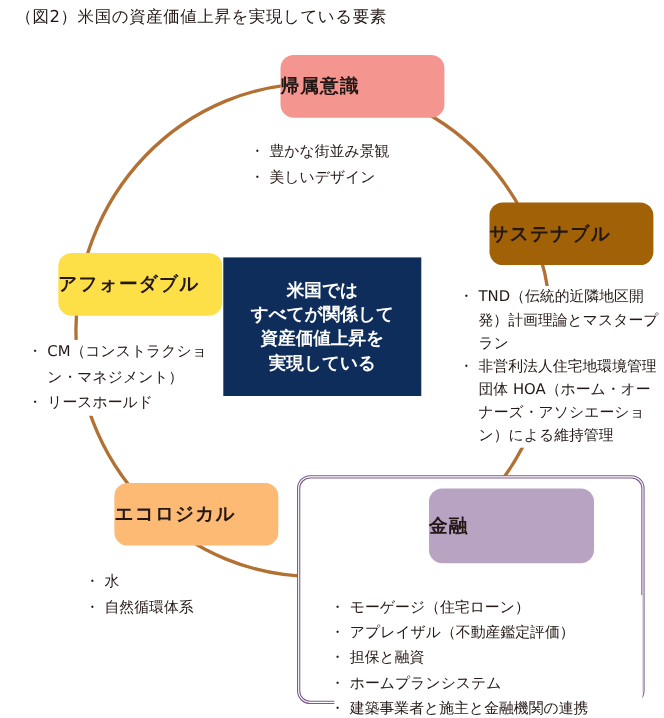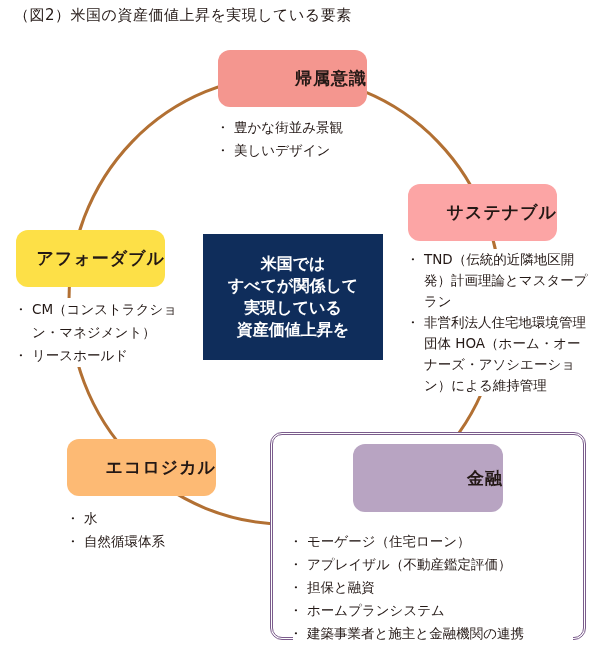--- a/index.html
+++ b/index.html
@@ -1,22 +1,22 @@
 <!DOCTYPE html>
 <html><head>
 <meta charset="utf-8">
 <style>
   html, body { margin: 0; padding: 0; background: #ffffff; }
   body { width: 604px; height: 653px; position: relative; overflow: hidden;
          font-family: "DejaVu Sans", "Liberation Sans", sans-serif; color: #231815; }
   .title { position: absolute; left: 14px; top: 6px; font-size: 15px; font-weight: normal; letter-spacing: 0.5px; }
   svg.ring { position: absolute; left: 0; top: 0; }
-  .node { position: absolute; border-radius: 12px; display: flex; align-items: center; justify-content: flex-end;
-          font-size: 17px; font-weight: bold; letter-spacing: 1px; }
-  .list { position: absolute; font-size: 13.5px; line-height: 23px; margin: 0; padding: 0; list-style: none; background: #ffffff; }
+  .node { position: absolute; border-radius: 12px; display: flex; align-items: center; justify-content: flex-start;
+          font-size: 17px; font-weight: bold; letter-spacing: 1px; margin-left: 37px; }
+  .list { position: absolute; font-size: 13.5px; line-height: 23px; margin: 11px; padding: 0; list-style: none; background: #ffffff; }
   .list li { position: relative; padding-left: 14px; }
   .list li::before { content: "・"; position: absolute; left: -4px; }
   .center { position: absolute; left: 203px; top: 234px; width: 180px; height: 126px; background: #0f2d5b;
             color: #ffffff; display: flex; flex-direction: column; align-items: center; justify-content: center;
             font-size: 16px; font-weight: bold; line-height: 22px; text-align: center; }
   .finance-frame { position: absolute; left: 270px; top: 432px; width: 316px; height: 208px;
                    border: 3px double #7b5c8c; border-radius: 12px; background: #ffffff; box-sizing: border-box; }
 </style>
 </head>
 <body>
@@ -28,21 +28,21 @@
 </svg>
 
 <div class="node" style="left:218px; top:50px; width:149px; height:57px; background:#f4968f;">
   <span>帰属意識</span>
 </div>
 <ul class="list" style="left:220px; top:116px; width:150px;">
   <li>豊かな街並み景観</li>
   <li>美しいデザイン</li>
 </ul>
 
-<div class="node" style="left:408px; top:184px; width:149px; height:57px; background:#fca5a5;">
+<div class="node" style="left:408px; top:184px; width:149px; height:57px; background:#a16207;">
   <span>サステナブル</span>
 </div>
 <ul class="list" style="left:410px; top:249px; width:180px; line-height:21px;">
   <li>TND（伝統的近隣地区開発）計画理論とマスタープラン</li>
   <li>非営利法人住宅地環境管理団体 HOA（ホーム・オーナーズ・アソシエーション）による維持管理</li>
 </ul>
 
 <div class="node" style="left:16px; top:230px; width:149px; height:57px; background:#fde047;">
   <span>アフォーダブル</span>
 </div>
@@ -55,22 +55,22 @@
   <span>エコロジカル</span>
 </div>
 <ul class="list" style="left:70px; top:507px; width:130px; background:transparent;">
   <li>水</li>
   <li>自然循環体系</li>
 </ul>
 
 <div class="center">
   <div>米国では</div>
   <div>すべてが関係して</div>
+  <div>資産価値上昇を</div>
   <div>実現している</div>
-  <div>資産価値上昇を</div>
 </div>
 
 <div class="finance-frame"></div>
 <div class="node" style="left:353px; top:444px; width:150px; height:68px; background:#b8a4c2;">
   <span>金融</span>
 </div>
 <ul class="list" style="left:293px; top:530px; width:280px;">
   <li>モーゲージ（住宅ローン）</li>
   <li>アプレイザル（不動産鑑定評価）</li>
   <li>担保と融資</li>

